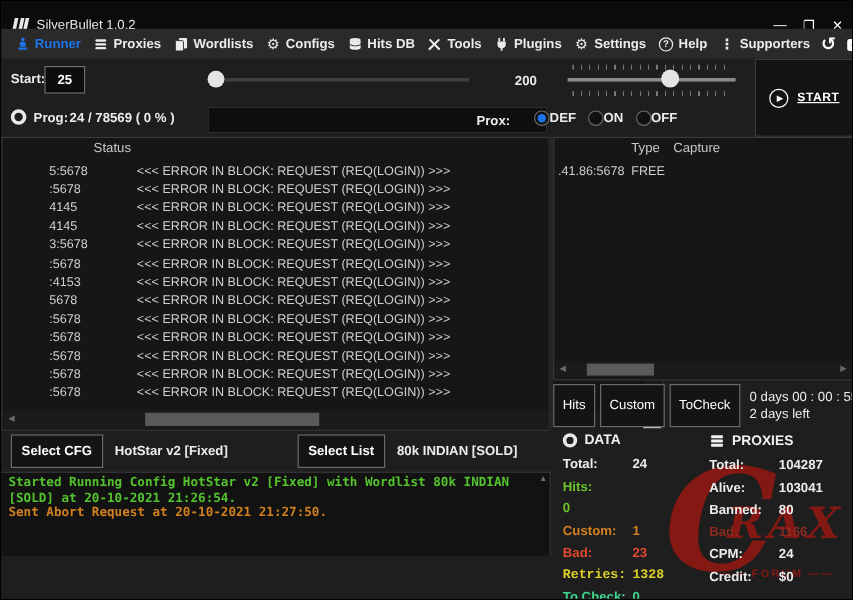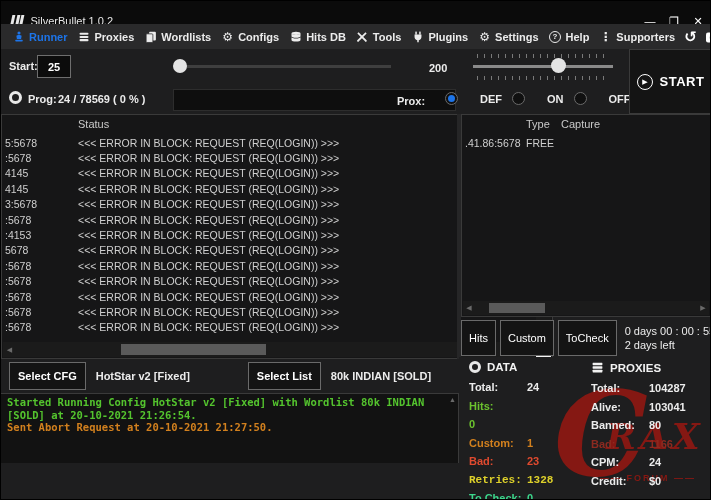--- a/index.html
+++ b/index.html
@@ -36,32 +36,32 @@
   .slider { position:absolute; height:14px; }
   .slider .track { position:absolute; left:0; right:0; top:6px; height:3px; background:#3f3f3f; }
   .slider .thumb { position:absolute; top:0; width:14px; height:14px; border-radius:50%; background:#e4e4e4; cursor:pointer; }
   .tick-slider { position:absolute; width:140px; height:26px; }
   .tick-row { position:absolute; left:4px; right:4px; height:4px; background-image:repeating-linear-gradient(90deg,#7a7a7a 0,#7a7a7a 1px,transparent 1px,transparent 7px); }
   .tick-slider .track { position:absolute; left:0; right:0; top:11px; height:3px; background:#8a8a8a; }
   .tick-slider .thumb { position:absolute; top:4px; width:15px; height:15px; border-radius:50%; background:#e4e4e4; cursor:pointer; }
   .ring { display:inline-block; width:13px; height:13px; border:3px solid #e8e8e8; border-radius:50%; background:#1e1e1f; }
   .progressbar { position:absolute; left:172px; top:40px; width:283px; height:22px; background:#0e0e0e; border:1px solid #2d2d2d; }
   .radio-group { position:absolute; display:flex; align-items:center; gap:10px; }
-  .radio { display:flex; align-items:center; gap:22px; cursor:pointer; }
+  .radio { display:flex; align-items:center; gap:0; cursor:pointer; }
   .radio .dot { width:13px; height:13px; border-radius:50%; border:1.5px solid #6a6a6a; background:#101010; display:flex; align-items:center; justify-content:center; }
   .radio.sel .dot::after { content:""; width:7px; height:7px; border-radius:50%; background:#1d74e8; }
   .start-btn { position:absolute; left:628px; top:0px; width:83px; height:65px; background:#141414; border:1px solid #3a3a3a; display:flex; align-items:center; justify-content:center; gap:7px; cursor:pointer; }
   .play-circ { width:16px; height:16px; border:1.6px solid #fff; border-radius:50%; color:#fff; font-size:7px; display:flex; align-items:center; justify-content:center; padding-left:1px; }
-  .start-txt { color:#fff; font-size:13px; font-weight:bold; letter-spacing:0.5px; }
+  .start-txt { color:#fff; font-size:10px; font-weight:bold; letter-spacing:0.5px;text-decoration:underline; }
 
   
   .results-panel { position:absolute; left:0; top:113px; width:552px; height:245px; background:#161617; border:1px solid #3a3a3a; }
   .tbl-head { position:absolute; left:0; top:0; right:17px; height:20px; color:#c9c9c9; font-size:11px; }
   .tbl-head .h-status { position:absolute; left:76px; top:3px; }
-  .rows { position:absolute; left:0; top:20px; right:17px; bottom:16px; overflow:hidden; }
+  .rows { position:absolute; left:0; top:20px; right:17px; bottom:16px; overflow:hidden;padding-left:36px; }
   .trow { display:flex; height:15.4px; align-items:center; font-size:10.5px; color:#cfcfcf; cursor:default; }
   .trow .c-proxy { width:76px; padding-left:3px; overflow:hidden; white-space:nowrap; }
   .trow .c-status { flex:1; white-space:nowrap; }
   .vscroll { position:absolute; right:1px; top:1px; width:15px; bottom:17px; background:#1b1b1b; }
   .vscroll .arr { position:absolute; left:0; width:15px; height:13px; color:#6a6a6a; font-size:7px; text-align:center; line-height:13px; cursor:pointer; }
   .vscroll .arr.up { top:0; } .vscroll .arr.dn { bottom:0; }
   .vscroll .vthumb { position:absolute; left:2px; top:16px; width:11px; height:16px; background:#5a5a5a; cursor:pointer; }
   .hscroll { position:absolute; left:1px; bottom:1px; height:15px; right:17px; background:#1b1b1b; }
   .hscroll .arr { position:absolute; top:0; height:15px; width:13px; color:#6a6a6a; font-size:7px; text-align:center; line-height:15px; cursor:pointer; }
   .hscroll .arr.lf { left:0; } .hscroll .arr.rt { right:0; }

